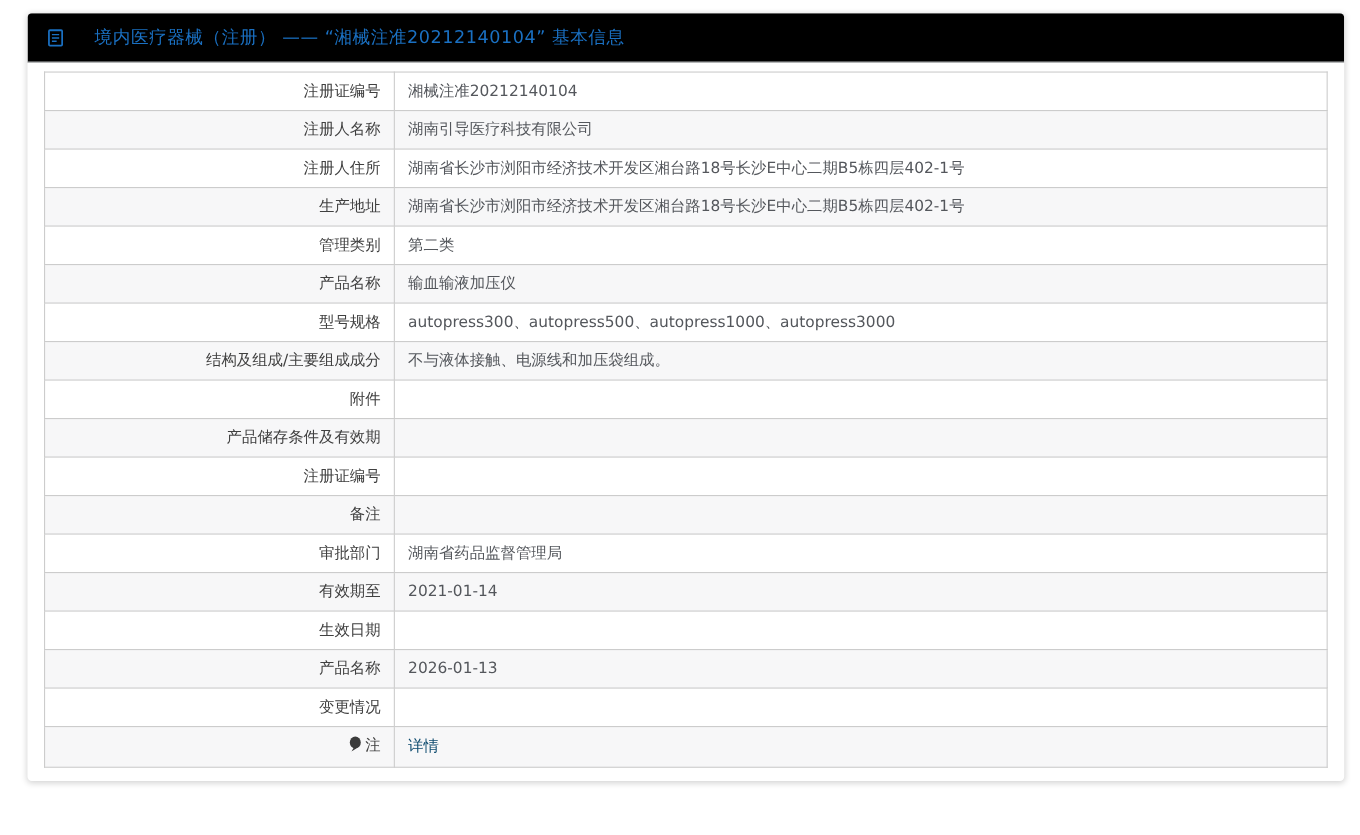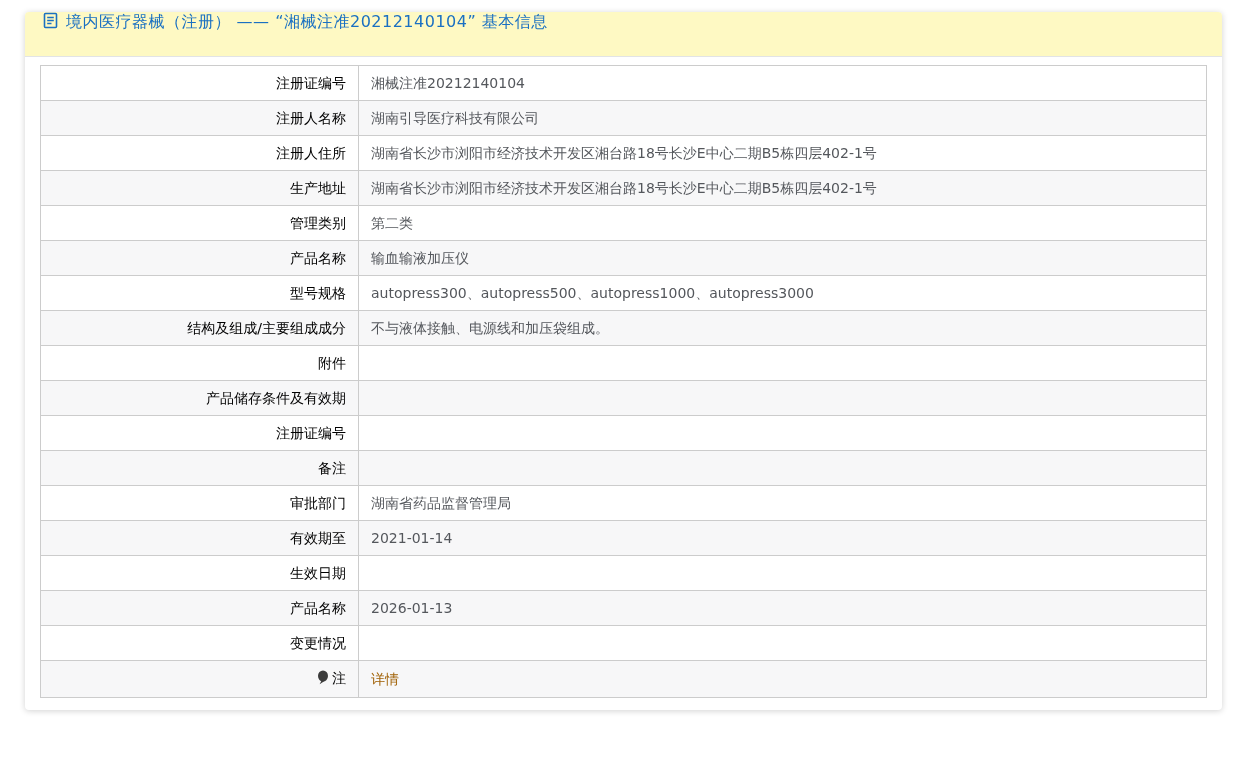--- a/index.html
+++ b/index.html
@@ -14,26 +14,27 @@
   .card {
     width: 1197px;
     margin: 12px 0 0 25px;
     background: #ffffff;
     border-radius: 4px;
     box-shadow: 0 1px 6px rgba(0,0,0,0.18);
     overflow: hidden;
   }
   .card-header {
     height: 45px;
-    background: #fef9c3;
+    background: #000000;
     border-bottom: 1px solid #e2e4e6;
     display: flex;
-    align-items: flex-start;
+    align-items: center;
     padding: 0 18px;
     box-sizing: border-box;
+    gap: 20px;
   }
   .doc-icon { display: inline-flex; align-items: center; }
   .card-title {
     color: #1a70c2;
     font-size: 16px;
     margin-left: 8px;
     letter-spacing: 0.5px;
     white-space: nowrap;
   }
   .card-body { padding: 8px 15px 12px 15px; }
@@ -47,28 +48,28 @@
     font-size: 14px;
     color: #54575c;
     padding: 5px 12px;
     line-height: 24px;
     background: #ffffff;
     word-break: break-all;
   }
   table.info-table td.label {
     width: 318px;
     text-align: right;
-    color: #000000;
+    color: #404040;
     box-sizing: border-box;
     white-space: nowrap;
     overflow: hidden;
   }
   table.info-table tr:nth-child(even) td { background: #f7f7f8; }
   .detail-link {
-    color: #a16207;
+    color: #0c4a6e;
     text-decoration: none;
     cursor: pointer;
   }
   .balloon-icon { display: inline-block; vertical-align: -2px; margin-right: 3px; }
 </style>
 </head>
 <body>
 
 <div class="card">
   <div class="card-header">

